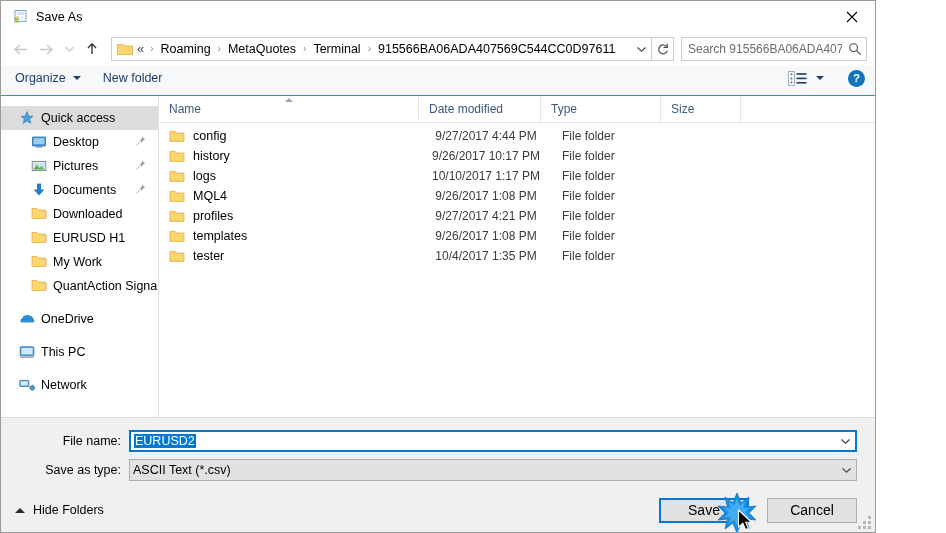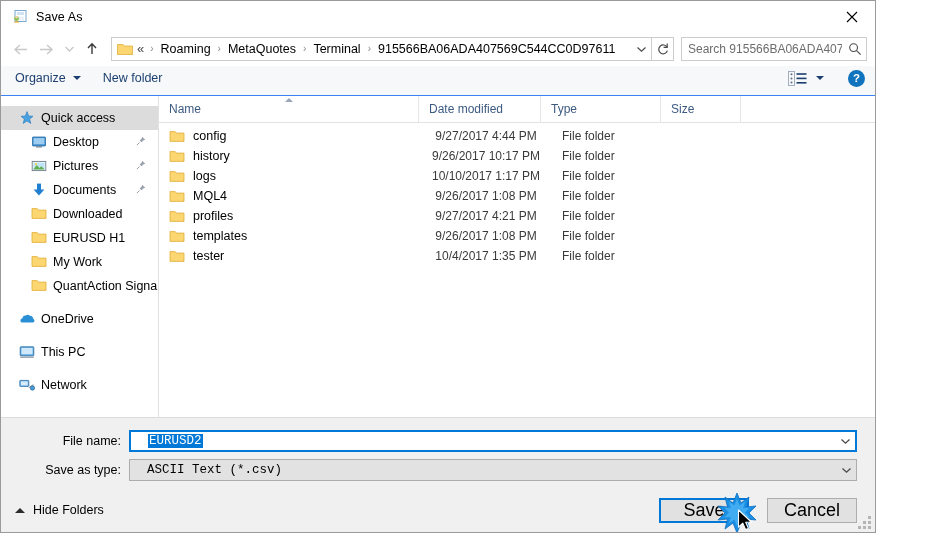--- a/index.html
+++ b/index.html
@@ -261,23 +261,22 @@
     display: flex; align-items: center;
     background: #ffffff;
     border: 1px solid #7a7a7a;
     min-width: 0;
   }
   .combo.focused { border: 2px solid #0078d7; }
   .combo.disabled { background: #e2e2e2; border: 1px solid #adadad; }
   .combo .ctext {
     flex: 1 1 auto; min-width: 0;
     font-size: 12.5px; color: #000000;
-    padding-left: 17px; white-space: nowrap;
+    padding-left: 3px; white-space: nowrap;
     overflow: hidden;
-    font-family: Liberation Mono, monospace;
   }
   .combo .ctext .sel-hl {
     background: #0078d7; color: #ffffff;
     padding: 1px 1px 1px 1px;
   }
   .combo .cdd {
     width: 20px; flex: 0 0 20px;
     display: flex; align-items: center; justify-content: center;
   }
 
@@ -295,21 +294,21 @@
   }
   #hf-caret {
     width: 0; height: 0; margin-right: 8px;
     border-left: 5px solid transparent;
     border-right: 5px solid transparent;
     border-bottom: 5px solid #2b2b2b;
   }
   #btns { margin-left: auto; display: flex; align-items: center; }
   .dlgbtn {
     width: 90px; height: 25px;
-    font-size: 18px; color: #000000;
+    font-size: 14px; color: #000000;
     display: flex; align-items: center; justify-content: center;
     background: #e1e1e1;
     border: 1px solid #adadad;
     font-family: "Liberation Sans", sans-serif;
   }
   .dlgbtn.default { border: 2px solid #0078d7; background: #e1e1e1; }
   #btn-save-wrap { position: relative; margin-right: 18px; }
 
   
   #burst {

